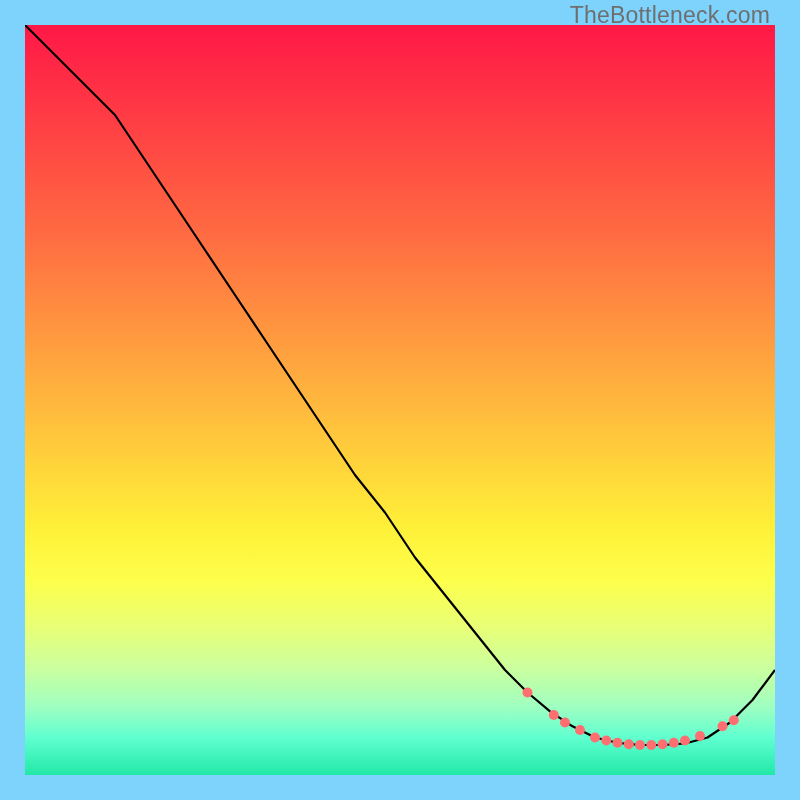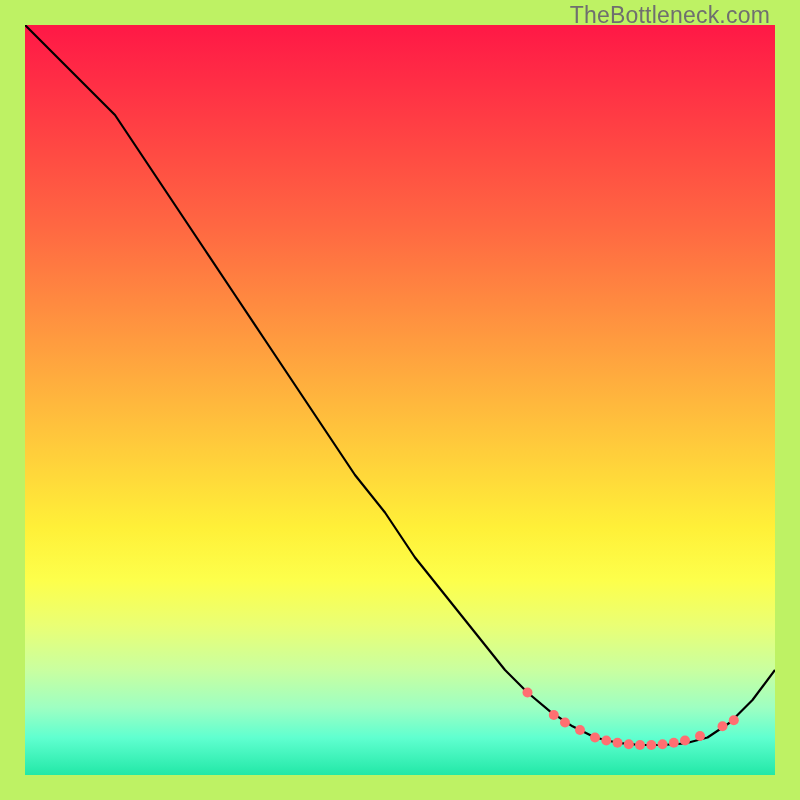--- a/index.html
+++ b/index.html
@@ -1,16 +1,16 @@
 <!DOCTYPE html>
 <html><head>
 <meta charset="utf-8">
 <style>
 html,body{margin:0;padding:0;width:800px;height:800px;background:#000;font-family:Arial,Helvetica,sans-serif}
-.stage{position:relative;width:800px;height:800px;background:#bef264}
+.stage{position:relative;width:800px;height:800px;background:#7dd3fc}
 .attribution{position:absolute;top:2px;right:30px;color:#6f6f6f;font-size:23px;font-weight:400;letter-spacing:.2px}
 .plot-wrap{position:absolute;left:25px;top:25px;width:750px;height:750px}
 .gradient-bg{position:absolute;inset:0;background:linear-gradient(to bottom,
   #ff1846 0%,
   #ff2f45 8%,
   #ff4a43 17%,
   #ff6842 27%,
   #ff8a40 37%,
   #ffac3e 47%,
   #ffce3b 57%,

